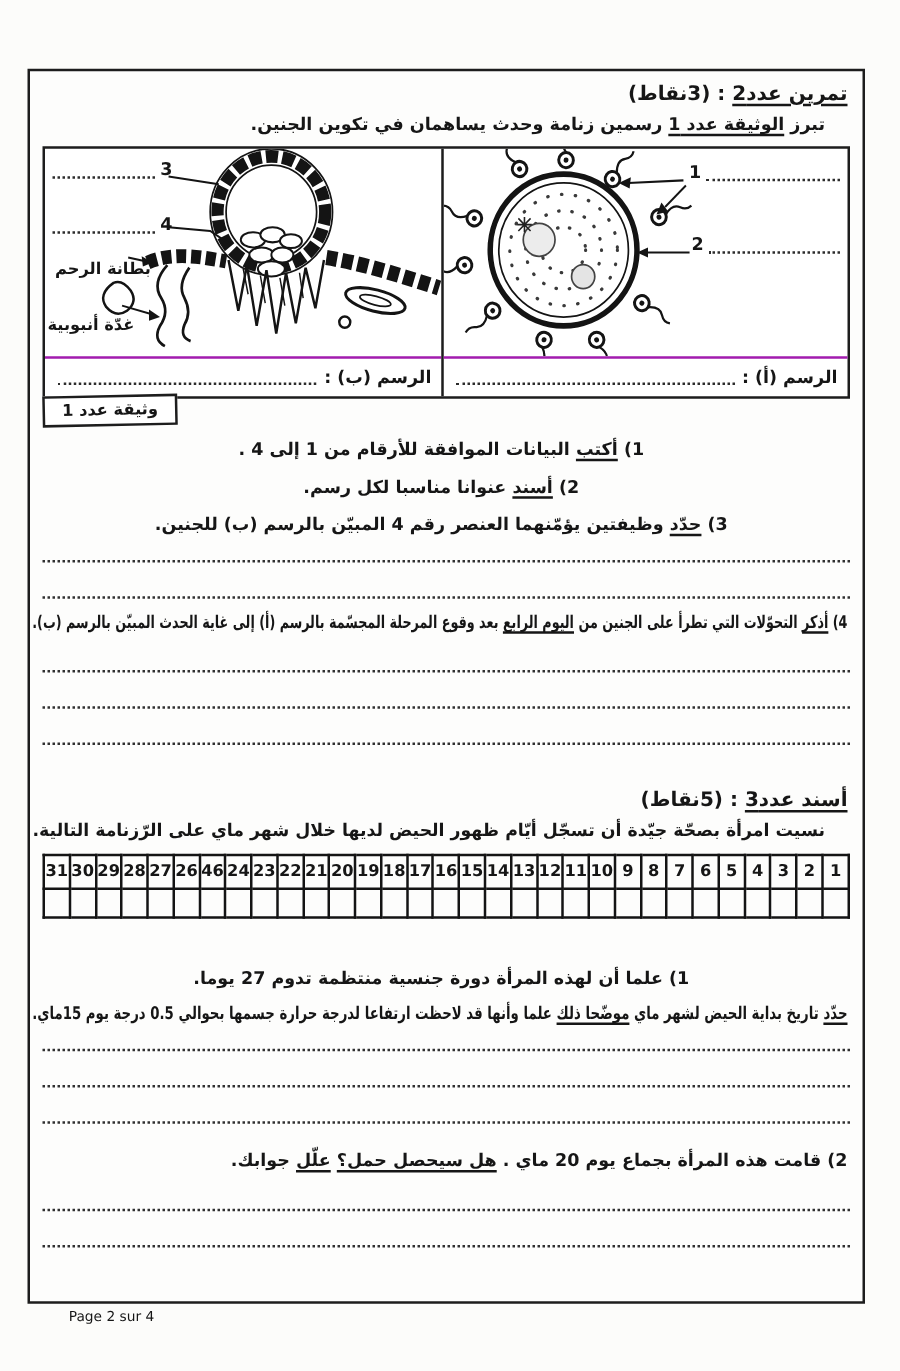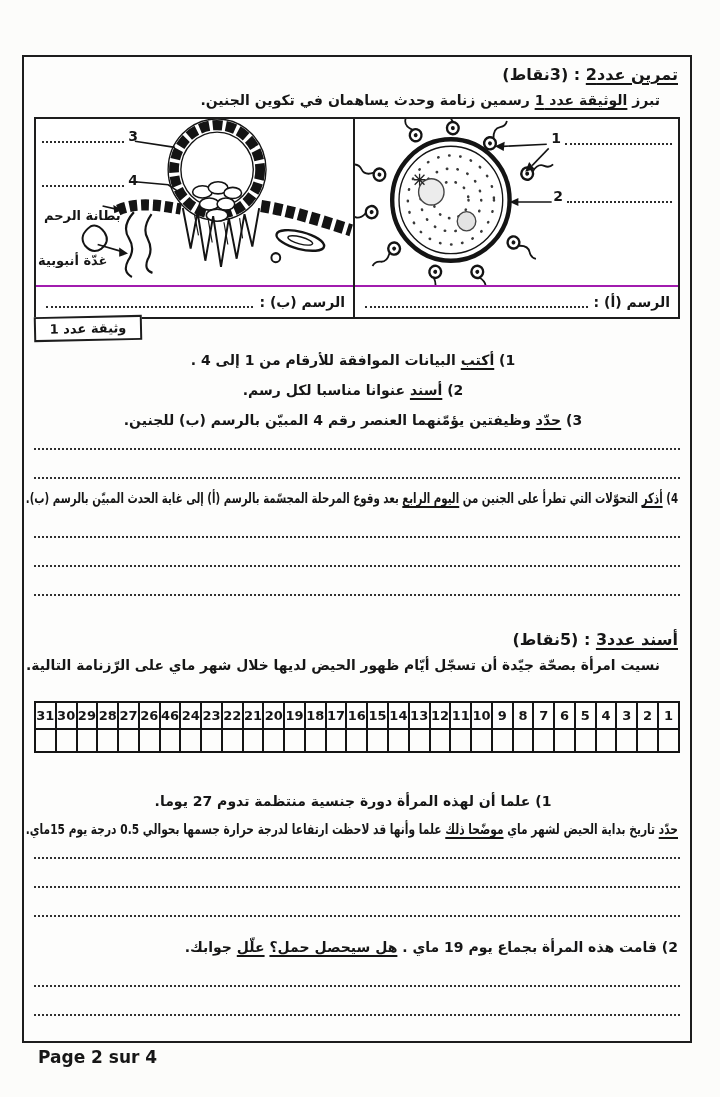--- a/index.html
+++ b/index.html
@@ -29,25 +29,25 @@
            text-align:center;padding:3px 2px;margin-top:-3px;transform:rotate(-1.2deg);
            position:relative;z-index:2;direction:rtl;}
   
   .q{direction:rtl;text-align:right;font-size:14px;font-weight:600;margin:9px 2px 0 0;
      line-height:1.5;white-space:nowrap;}
   .q.ind{margin-right:8px;text-align:center;}
   .ans{border-bottom:2.5px dotted #303030;height:27px;}
   .ans.h16{height:17px;}
   .gap34{margin-top:34px;}
   
-  .cal{width:100%;border-collapse:collapse;margin-top:28px;direction:ltr;table-layout:fixed;}
+  .cal{width:100%;border-collapse:collapse;margin-top:10px;direction:ltr;table-layout:fixed;}
   .cal td{border:2px solid #141414;text-align:center;font-size:13px;font-weight:bold;height:25px;padding:0;}
   #cal-empty td{height:21px;}
   
-  .page-num{position:absolute;left:38px;top:1047px;font-size:17px;font-weight:bold;direction:ltr;}
+  .page-num{position:absolute;left:55px;top:1047px;font-size:11px;font-weight:normal;direction:ltr;}
   .wm{position:absolute;left:18px;top:1069px;color:#bcbcbc;font-size:13.5px;font-weight:bold;
       display:flex;align-items:center;gap:6px;direction:ltr;margin-top:36px;}
   .cs-box{border:1.8px solid #c2c2c2;color:#c2c2c2;font-size:8.5px;font-weight:bold;
           padding:1.5px 2.5px;border-radius:2px;line-height:1;}
 </style>
 </head>
 <body>
 
 <div class="sheet">
   <div class="frame">
@@ -279,21 +279,21 @@
     </table>
 
     <p class="q ind fit" style="margin-top:38px;">1)  علما أن لهذه المرأة دورة جنسية منتظمة تدوم 27 يوما.</p>
 
     <p class="q fit" style="margin-top: 7px; transform-origin: right center; transform: scaleX(0.759907);"><span class="u">حدّد</span><span> تاريخ بداية الحيض لشهر ماي </span><span class="u">موضّحا ذلك</span><span> علما وأنها قد لاحظت ارتفاعا لدرجة حرارة جسمها بحوالي 0.5 درجة يوم 15ماي.</span></p>
 
     <div class="ans h16"></div>
     <div class="ans"></div>
     <div class="ans"></div>
 
-    <p class="q fit" style="margin-top:20px;"><span>2)  </span><span>قامت هذه المرأة بجماع يوم  19 ماي . </span><span class="u">هل سيحصل حمل؟</span><span> </span><span class="u">علّل</span><span> جوابك.</span></p>
+    <p class="q fit" style="margin-top:20px;"><span>2)  </span><span>قامت هذه المرأة بجماع يوم  20 ماي . </span><span class="u">هل سيحصل حمل؟</span><span> </span><span class="u">علّل</span><span> جوابك.</span></p>
 
     <div class="ans"></div>
     <div class="ans"></div>
 
   </div>
 
   <div class="page-num">Page 2 sur 4</div>
   <div class="wm">
       <span class="cs-box">CS</span>
       <span>Scanné avec CamScanner</span>

